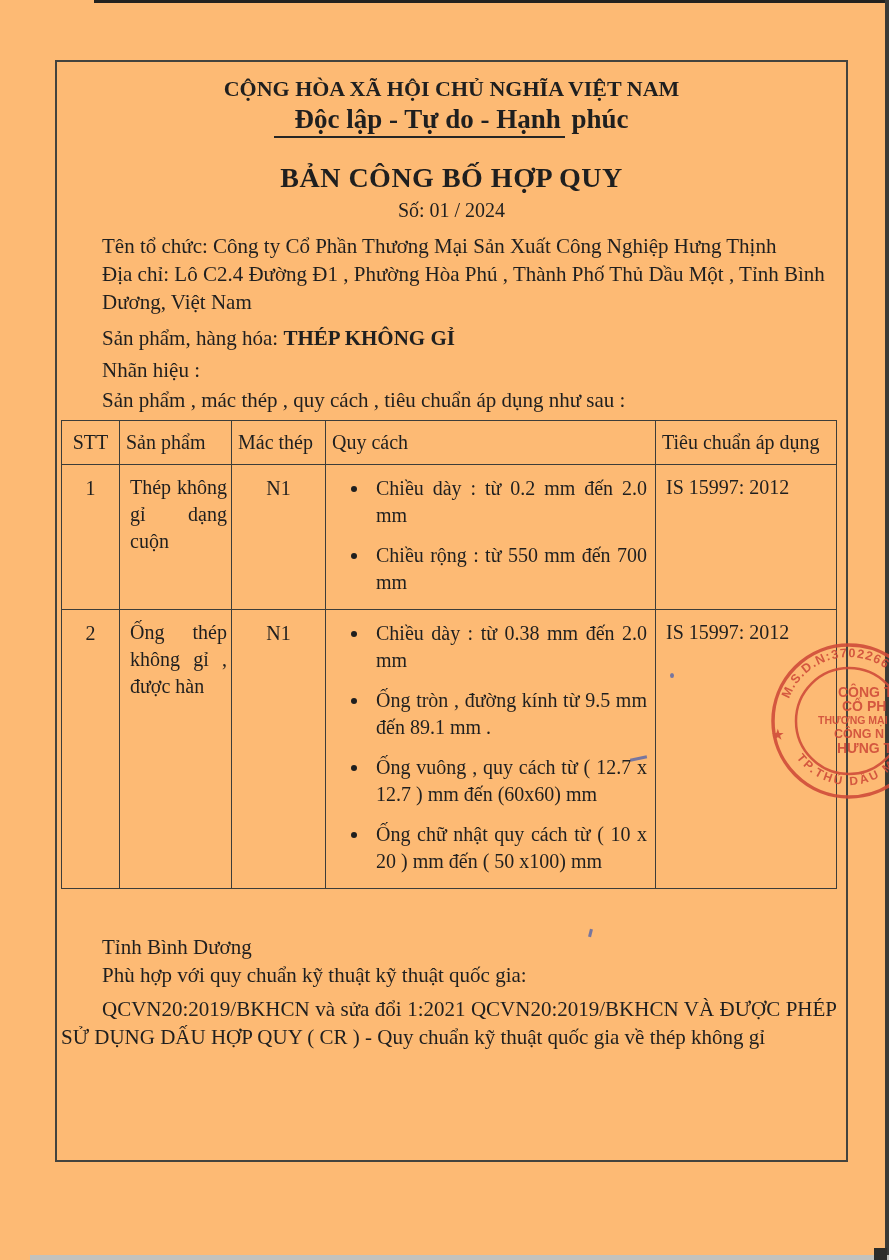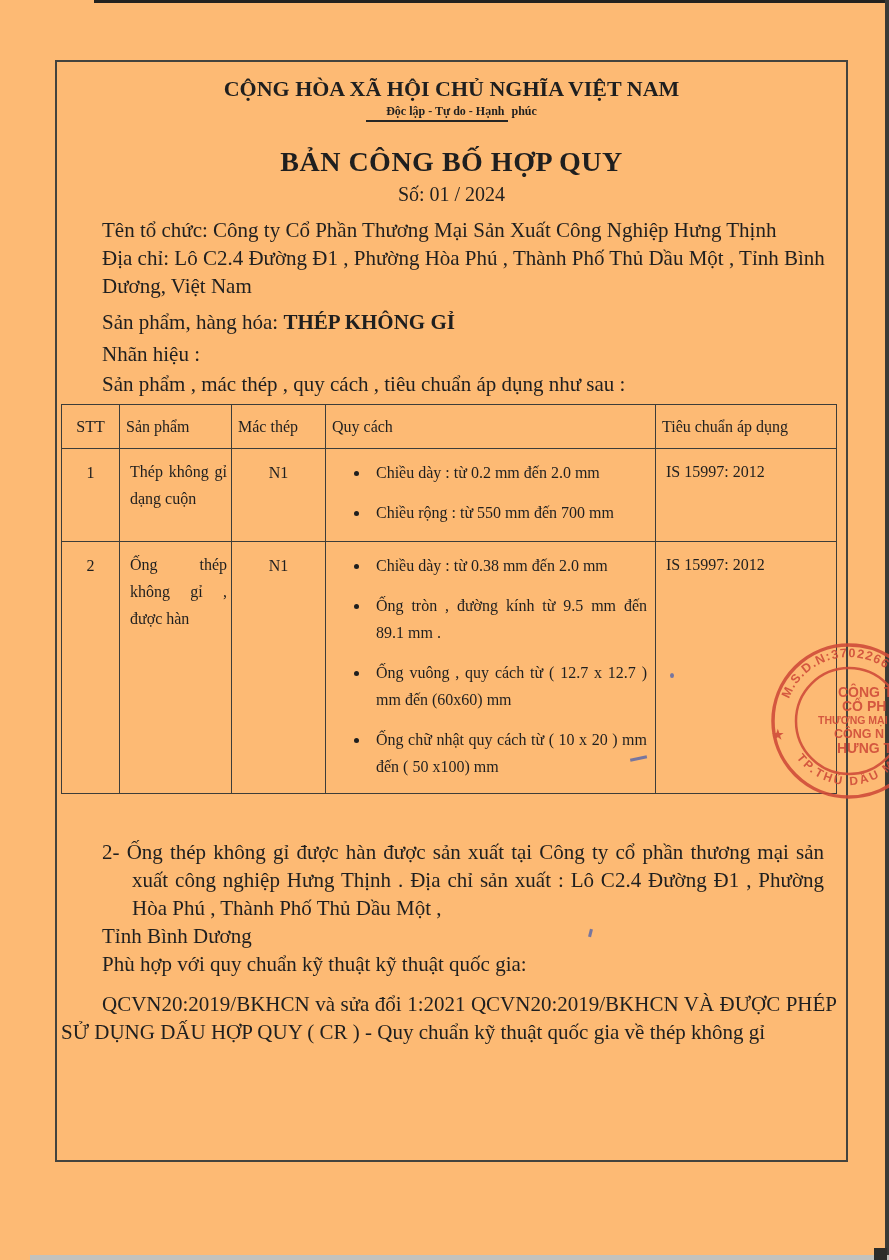--- a/index.html
+++ b/index.html
@@ -18,38 +18,38 @@
   .edge-corner { position:absolute; right:2px; bottom:0; width:13px; height:12px; background:#2d2d2a; }
 
   .frame {
     position: absolute;
     left: 55px; top: 60px;
     width: 789px; height: 1098px;
     border: 2px solid #43433e;
     background: transparent;
   }
   .nat-title  { margin: 14px 0 0; text-align: center; font-weight: bold; font-size: 22px; }
-  .motto      { margin: 2px 0 0; text-align: center; font-weight: bold; font-size: 12px; }
+  .motto      { margin: 2px 0 0; text-align: center; font-weight: bold; font-size: 27px; }
   .motto .u   { display:inline-block; border-bottom: 2.5px solid #262624; padding: 0 4px 1px 20px; }
   .doc-title  { margin: 24px 0 0; text-align: center; font-weight: bold; font-size: 28px; letter-spacing: .5px; }
   .doc-number { margin: 5px 0 0; text-align: center; font-size: 20px; }
 
   .para { margin: 0 20px 0 45px; font-size: 21px; line-height: 28px; }
   .para.mt10 { margin-top: 10px; }
   .para.mt8  { margin-top: 8px; }
   .para.mt4  { margin-top: 4px; }
   .para.mt2  { margin-top: 2px; }
   .bold { font-weight: bold; }
 
   table.spec {
     margin: 6px 4px 0 4px;
     border-collapse: collapse;
     table-layout: fixed;
     width: 775px;
-    font-size: 16px;
+    font-size: 20px;
     line-height: 27px;
     padding-left: 20px;
   }
   table.spec th, table.spec td { border: 1.6px solid #3d3d39; vertical-align: top; font-weight: normal; }
   table.spec thead tr { height: 44px; }
   table.spec th { text-align: left; padding: 4px 6px; vertical-align: middle; }
   table.spec th.c { text-align: center; }
   tr.r1 { height: 93px; }
   tr.r2 { height: 238px; }
   td.stt { text-align: center; padding-top: 10px; }
@@ -57,21 +57,21 @@
   td.mt  { text-align: center; padding-top: 10px; }
   td.qc  { padding: 0 8px 0 0; }
   td.qc ul { margin: 10px 0 0; padding: 0 0 0 44px; }
   td.qc li { padding-left: 6px; margin: 0 0 13px; text-align: justify; }
   td.tc  { padding: 9px 4px 0 10px; }
 
   .notes { margin-top: 44px; }
   .note  { margin: 0 22px 0 45px; font-size: 21px; line-height: 28px; }
   .note.hang { margin-top: 7px; padding-left: 30px; text-indent: -30px; text-align: justify; }
   .conformity {
-    margin: 12px 9px 0 4px; font-size: 21px; line-height: 28px;
+    margin: 6px 9px 0 4px; font-size: 21px; line-height: 28px;
     text-align: justify; text-indent: 41px;
   }
 
   
   .seal { position: absolute; left: 764px; top: 635px; width: 170px; height: 175px; opacity: .88; }
   .seal text { fill: #cf4a38; font-family: "Liberation Sans", sans-serif; font-weight: bold; }
 
   
   .ink { position: absolute; background: #4a5fae; opacity: .75; }
   .ink.dot1 { left: 670px; top: 673px; width: 4px; height: 5px; border-radius: 50%; }
@@ -143,21 +143,20 @@
               <li>Ống vuông , quy cách từ ( 12.7 x 12.7 ) mm đến (60x60) mm</li>
               <li>Ống chữ nhật quy cách từ ( 10 x 20 ) mm đến ( 50 x100) mm</li>
             </ul>
           </td>
           <td class="tc">IS 15997: 2012</td>
         </tr>
       </tbody>
     </table>
 
     <div class="notes">
-      <div class="note hang">2-  Ống thép không gỉ được hàn được sản xuất tại Công ty cổ phần thương mại sản xuất công nghiệp Hưng Thịnh . Địa chỉ sản xuất : Lô C2.4 Đường Đ1 , Phường Hòa Phú , Thành Phố Thủ Dầu Một ,</div>
       <div class="note">Tỉnh Bình Dương</div>
       <div class="note">Phù hợp với quy chuẩn kỹ thuật kỹ thuật quốc gia:</div>
       <div class="conformity">QCVN20:2019/BKHCN và sửa đổi 1:2021 QCVN20:2019/BKHCN VÀ ĐƯỢC PHÉP SỬ DỤNG DẤU HỢP QUY ( CR ) -  Quy chuẩn kỹ thuật quốc gia về thép không gỉ</div>
     </div>
 
   </div>
 
   <svg class="seal" viewBox="0 0 170 175" xmlns="http://www.w3.org/2000/svg">
     <circle cx="85" cy="86" r="76" fill="none" stroke="#cf4a38" stroke-width="3.5"></circle>
     <circle cx="85" cy="86" r="53" fill="none" stroke="#cf4a38" stroke-width="2.5"></circle>

